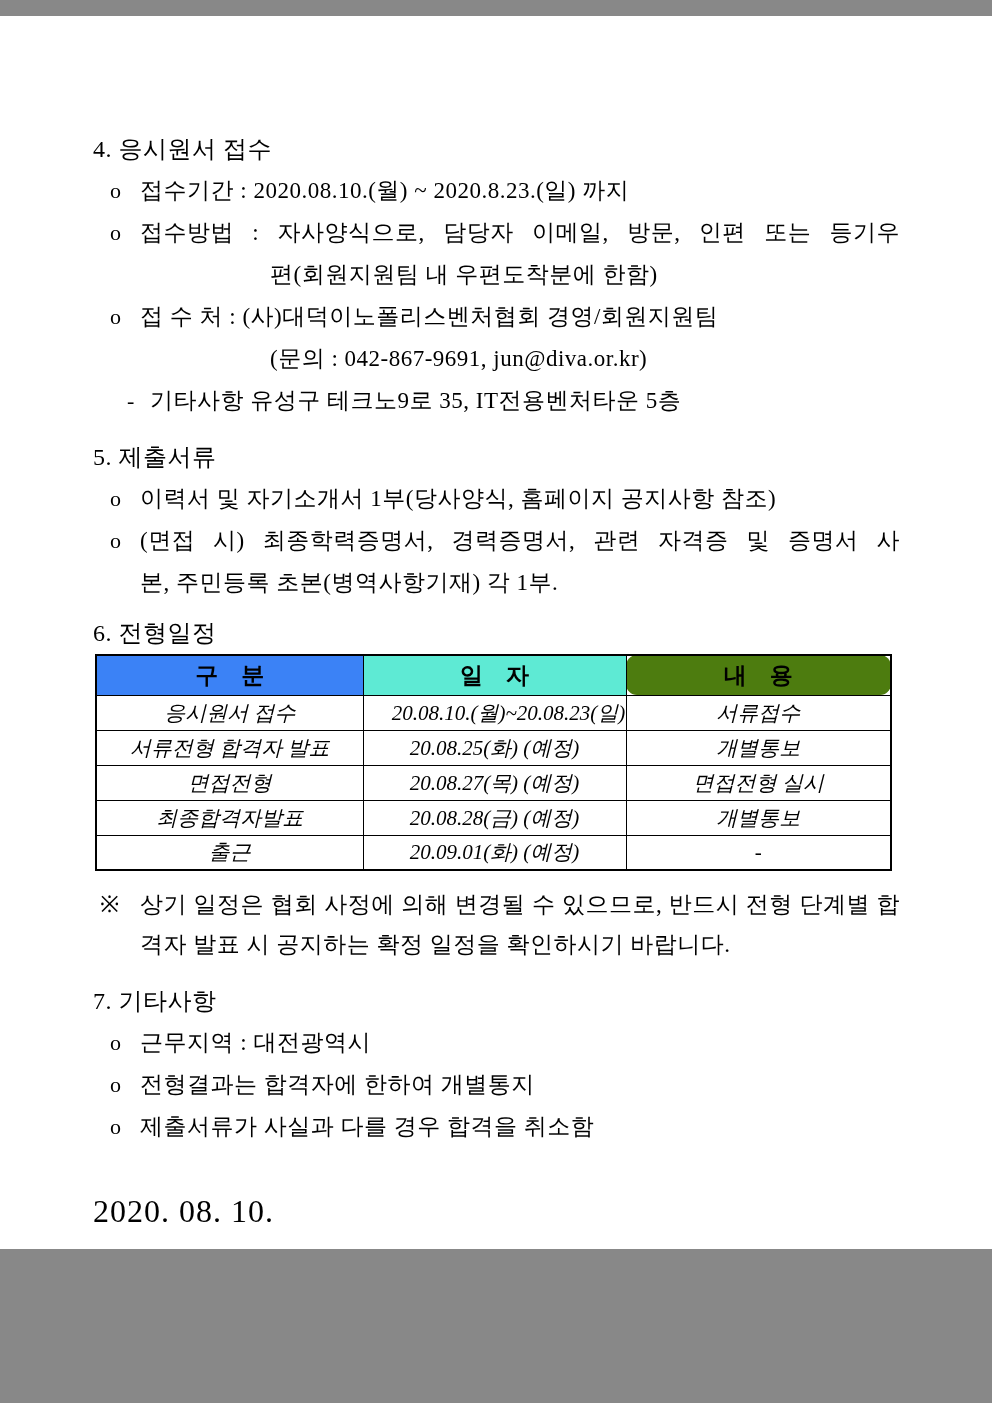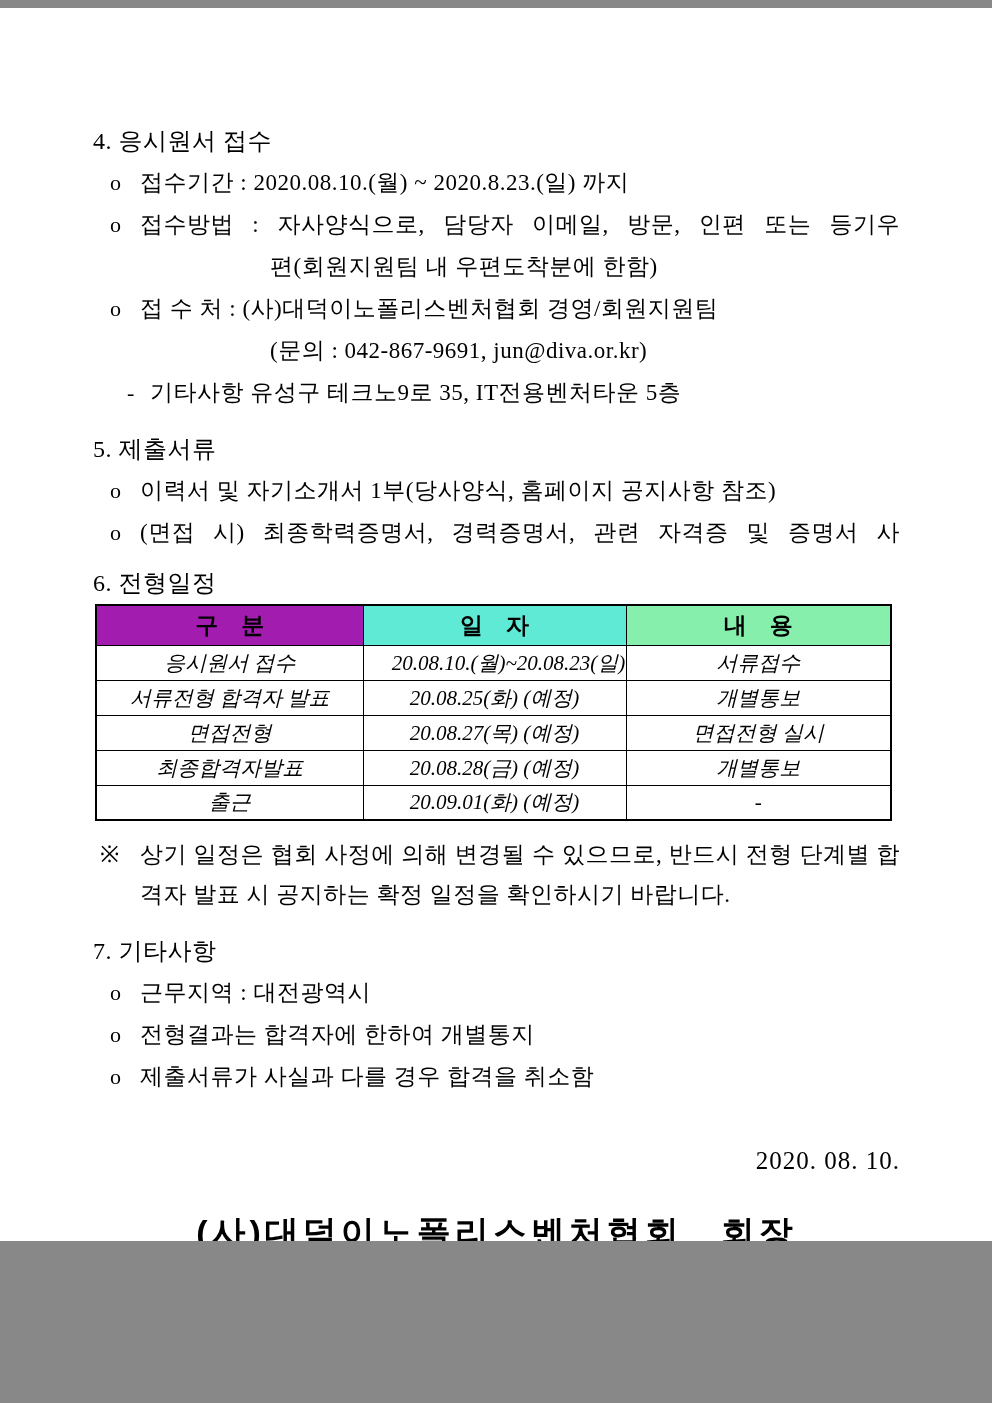--- a/index.html
+++ b/index.html
@@ -1,21 +1,21 @@
 <!DOCTYPE html>
 <html><head>
 <meta charset="utf-8">
 <style>
   * { margin: 0; padding: 0; box-sizing: border-box; }
   html, body { background: #888; }
   .page {
     position: relative;
     width: 992px;
     height: 1233px;
-    margin: 8px auto;
+    margin: 16px auto;
     background: #ffffff;
     font-family: "Liberation Serif", "DejaVu Serif", serif;
     color: #000;
     overflow: hidden;
   }
   .content { padding: 112px 92px 0 93px; }
 
   .line {
     position: relative;
     line-height: 42px;
@@ -58,22 +58,22 @@
   table.schedule td { height: 35px; font-size: 21px; font-style: italic; }
   td.cell-sm { font-size: 19px; padding-left: 28px; }
 
   .note { margin-top: 14px; }
   .note .line { line-height: 40px; min-height: 40px; }
   .note .marker { position: absolute; left: 7px; top: 0; }
   .note .n-text { display: block; padding-left: 47px; }
 
   .date-line {
     margin-top: 42px;
-    text-align: right;
-    font-size: 25px;
+    text-align: left;
+    font-size: 32px;
     line-height: 42px;
     letter-spacing: 1px;
   }
   .signature {
     margin-top: 26px;
     text-align: center;
     font-family: "Liberation Sans", "DejaVu Sans", sans-serif;
     font-weight: bold;
     font-size: 34px;
     line-height: 48px;
@@ -113,36 +113,39 @@
 
     <div class="sec sec5">
       <div class="line sec-title">5. 제출서류</div>
       <div class="line item">
         <span class="marker">o</span>
         <span>이력서 및 자기소개서 1부(당사양식, 홈페이지 공지사항 참조)</span>
       </div>
       <div class="line item spread">
         <span class="marker">o</span><span>(면접 시) 최종학력증명서, 경력증명서, 관련 자격증 및 증명서 사</span>
       </div>
+      <div class="line item">
+        <span>본, 주민등록 초본(병역사항기재) 각 1부.</span>
+      </div>
     </div>
 
     <div class="sec sec6">
       <div class="line sec-title">6. 전형일정</div>
 
       <table class="schedule">
         <colgroup>
             <col style="width:267px">
             <col style="width:263px">
             <col style="width:265px">
           </colgroup>
         <thead>
           <tr>
-            <th style="background: #a21caf;">구　분</th>
+            <th style="background: #3b82f6;">구　분</th>
             <th style="background: #5eead4;">일　자</th>
-            <th style="background: #86efac;">내　용</th>
+            <th style="background: #4d7c0f; border-radius: 11px;">내　용</th>
           </tr>
         </thead>
         <tbody>
           <tr>
             <td>응시원서 접수</td>
             <td class="cell-sm">20.08.10.(월)~20.08.23(일)</td>
             <td>서류접수</td>
           </tr>
           <tr>
             <td>서류전형 합격자 발표</td>

